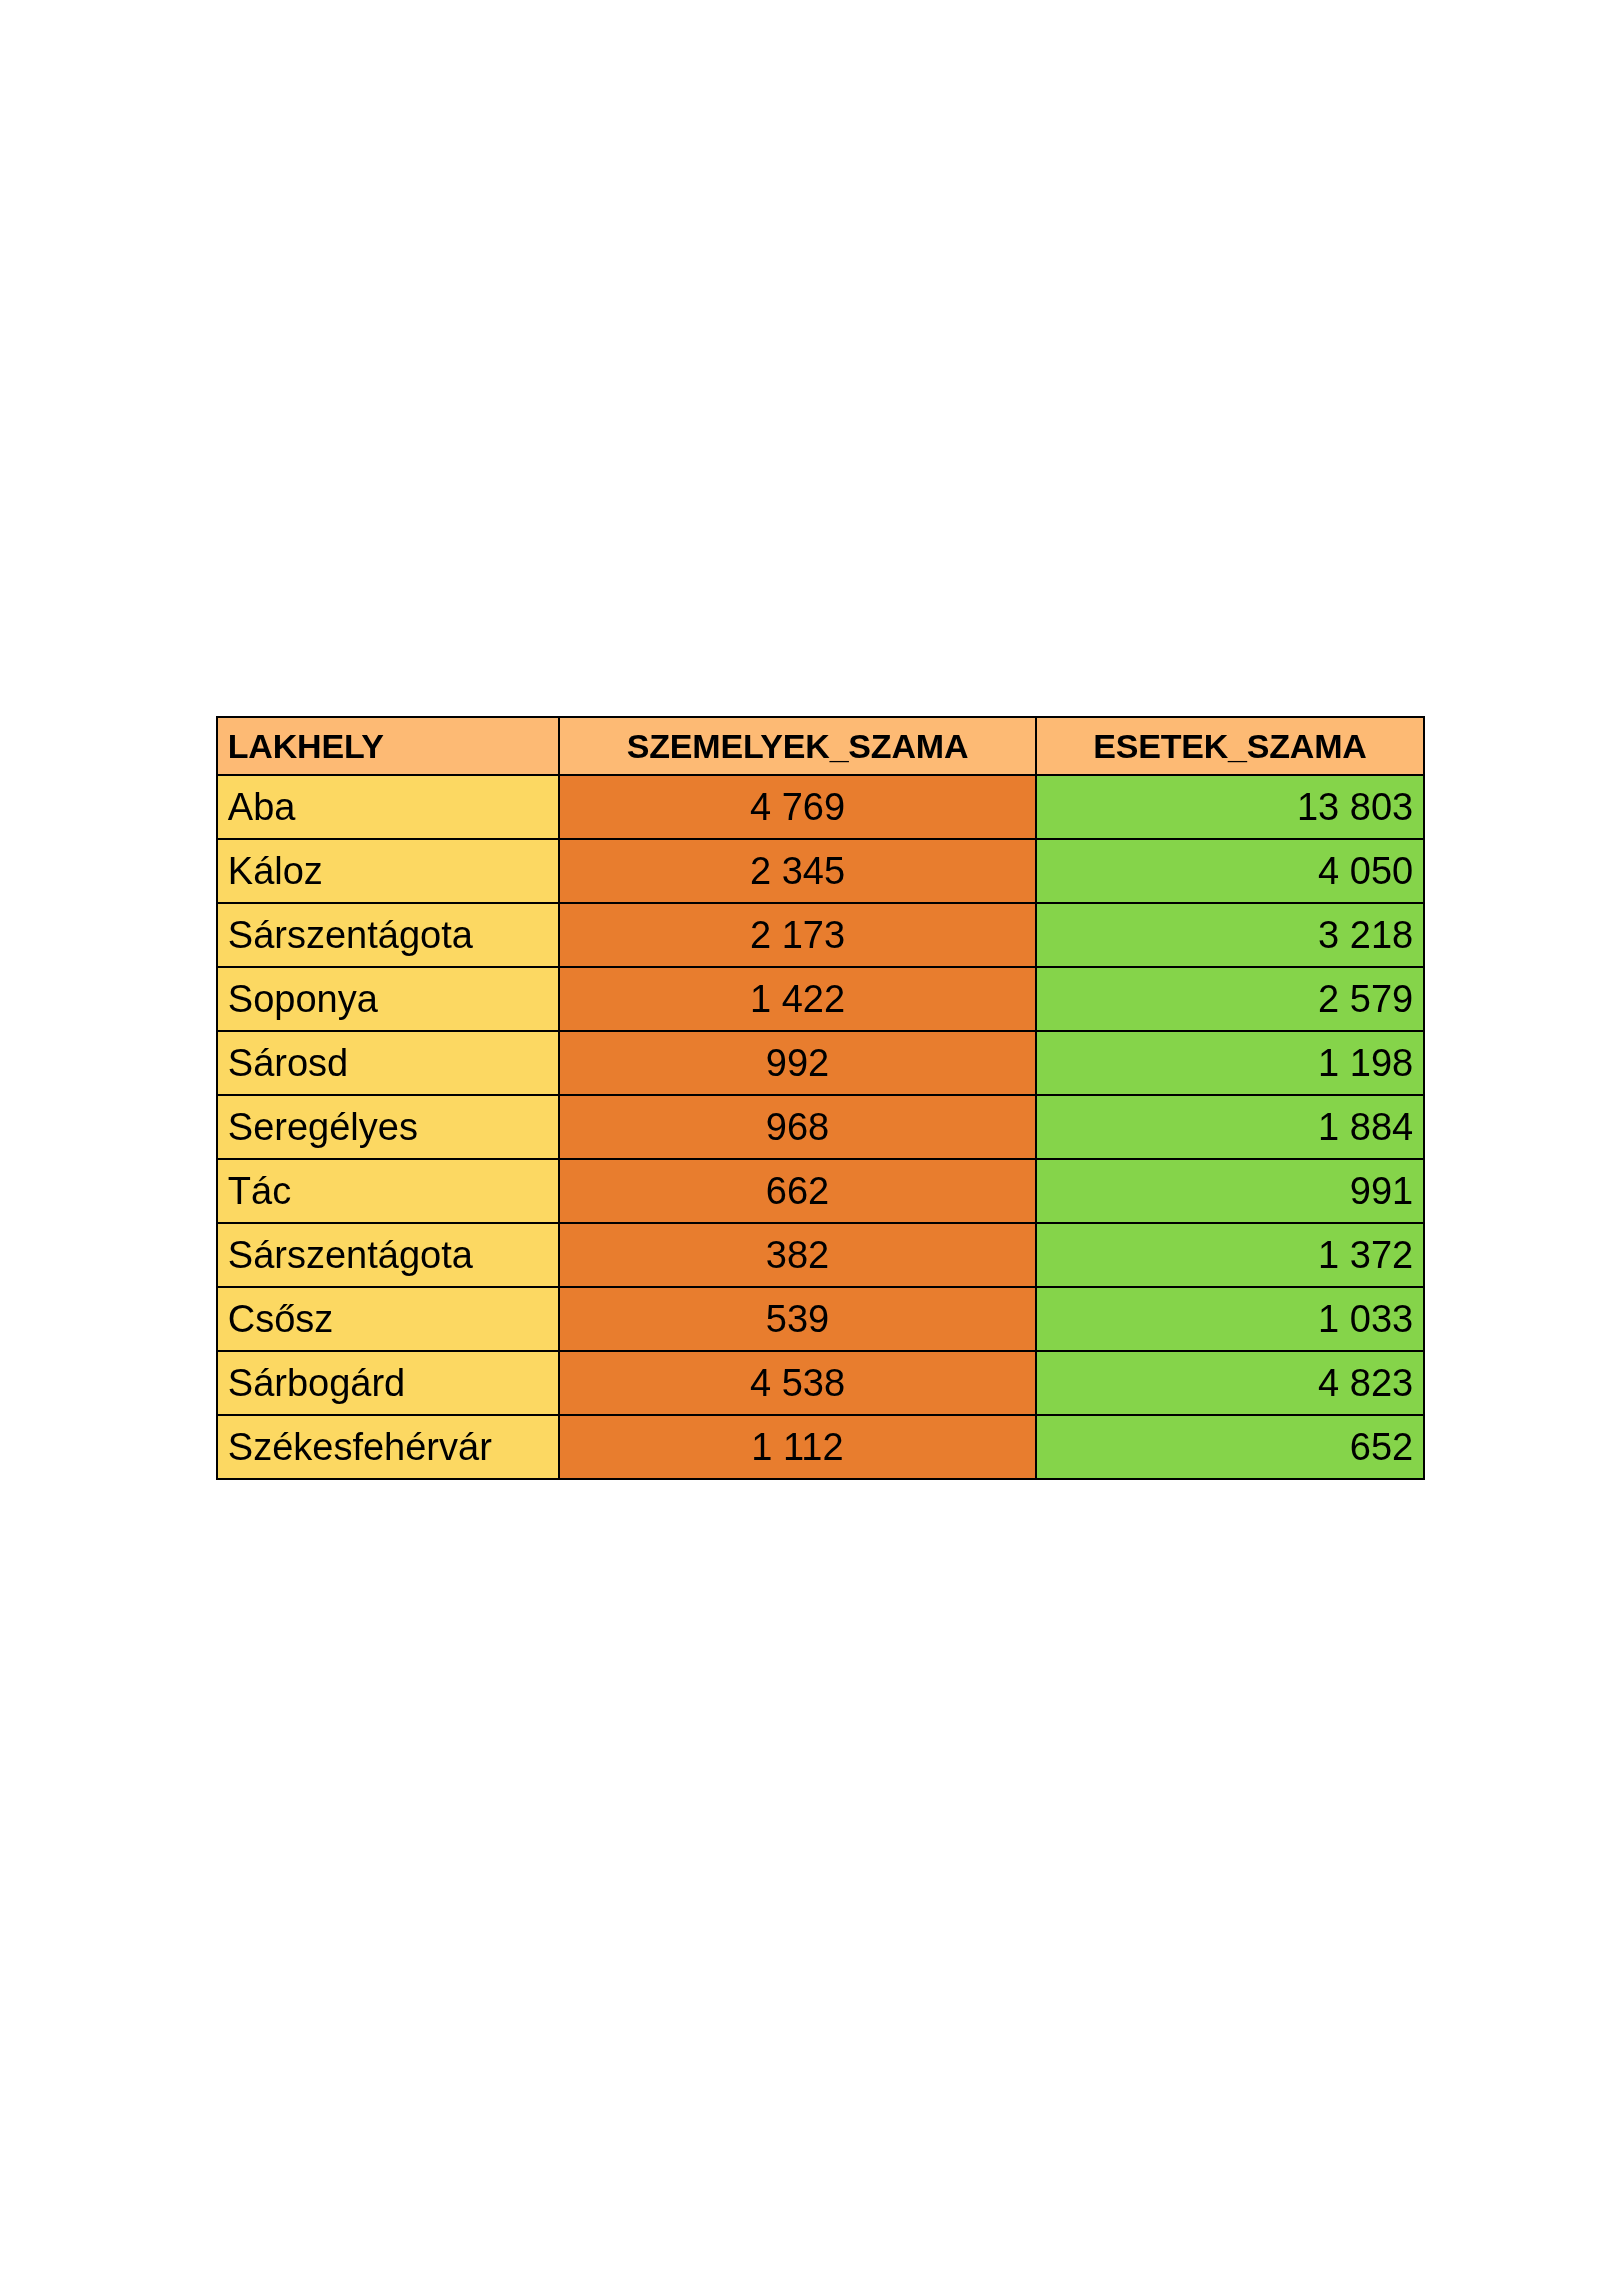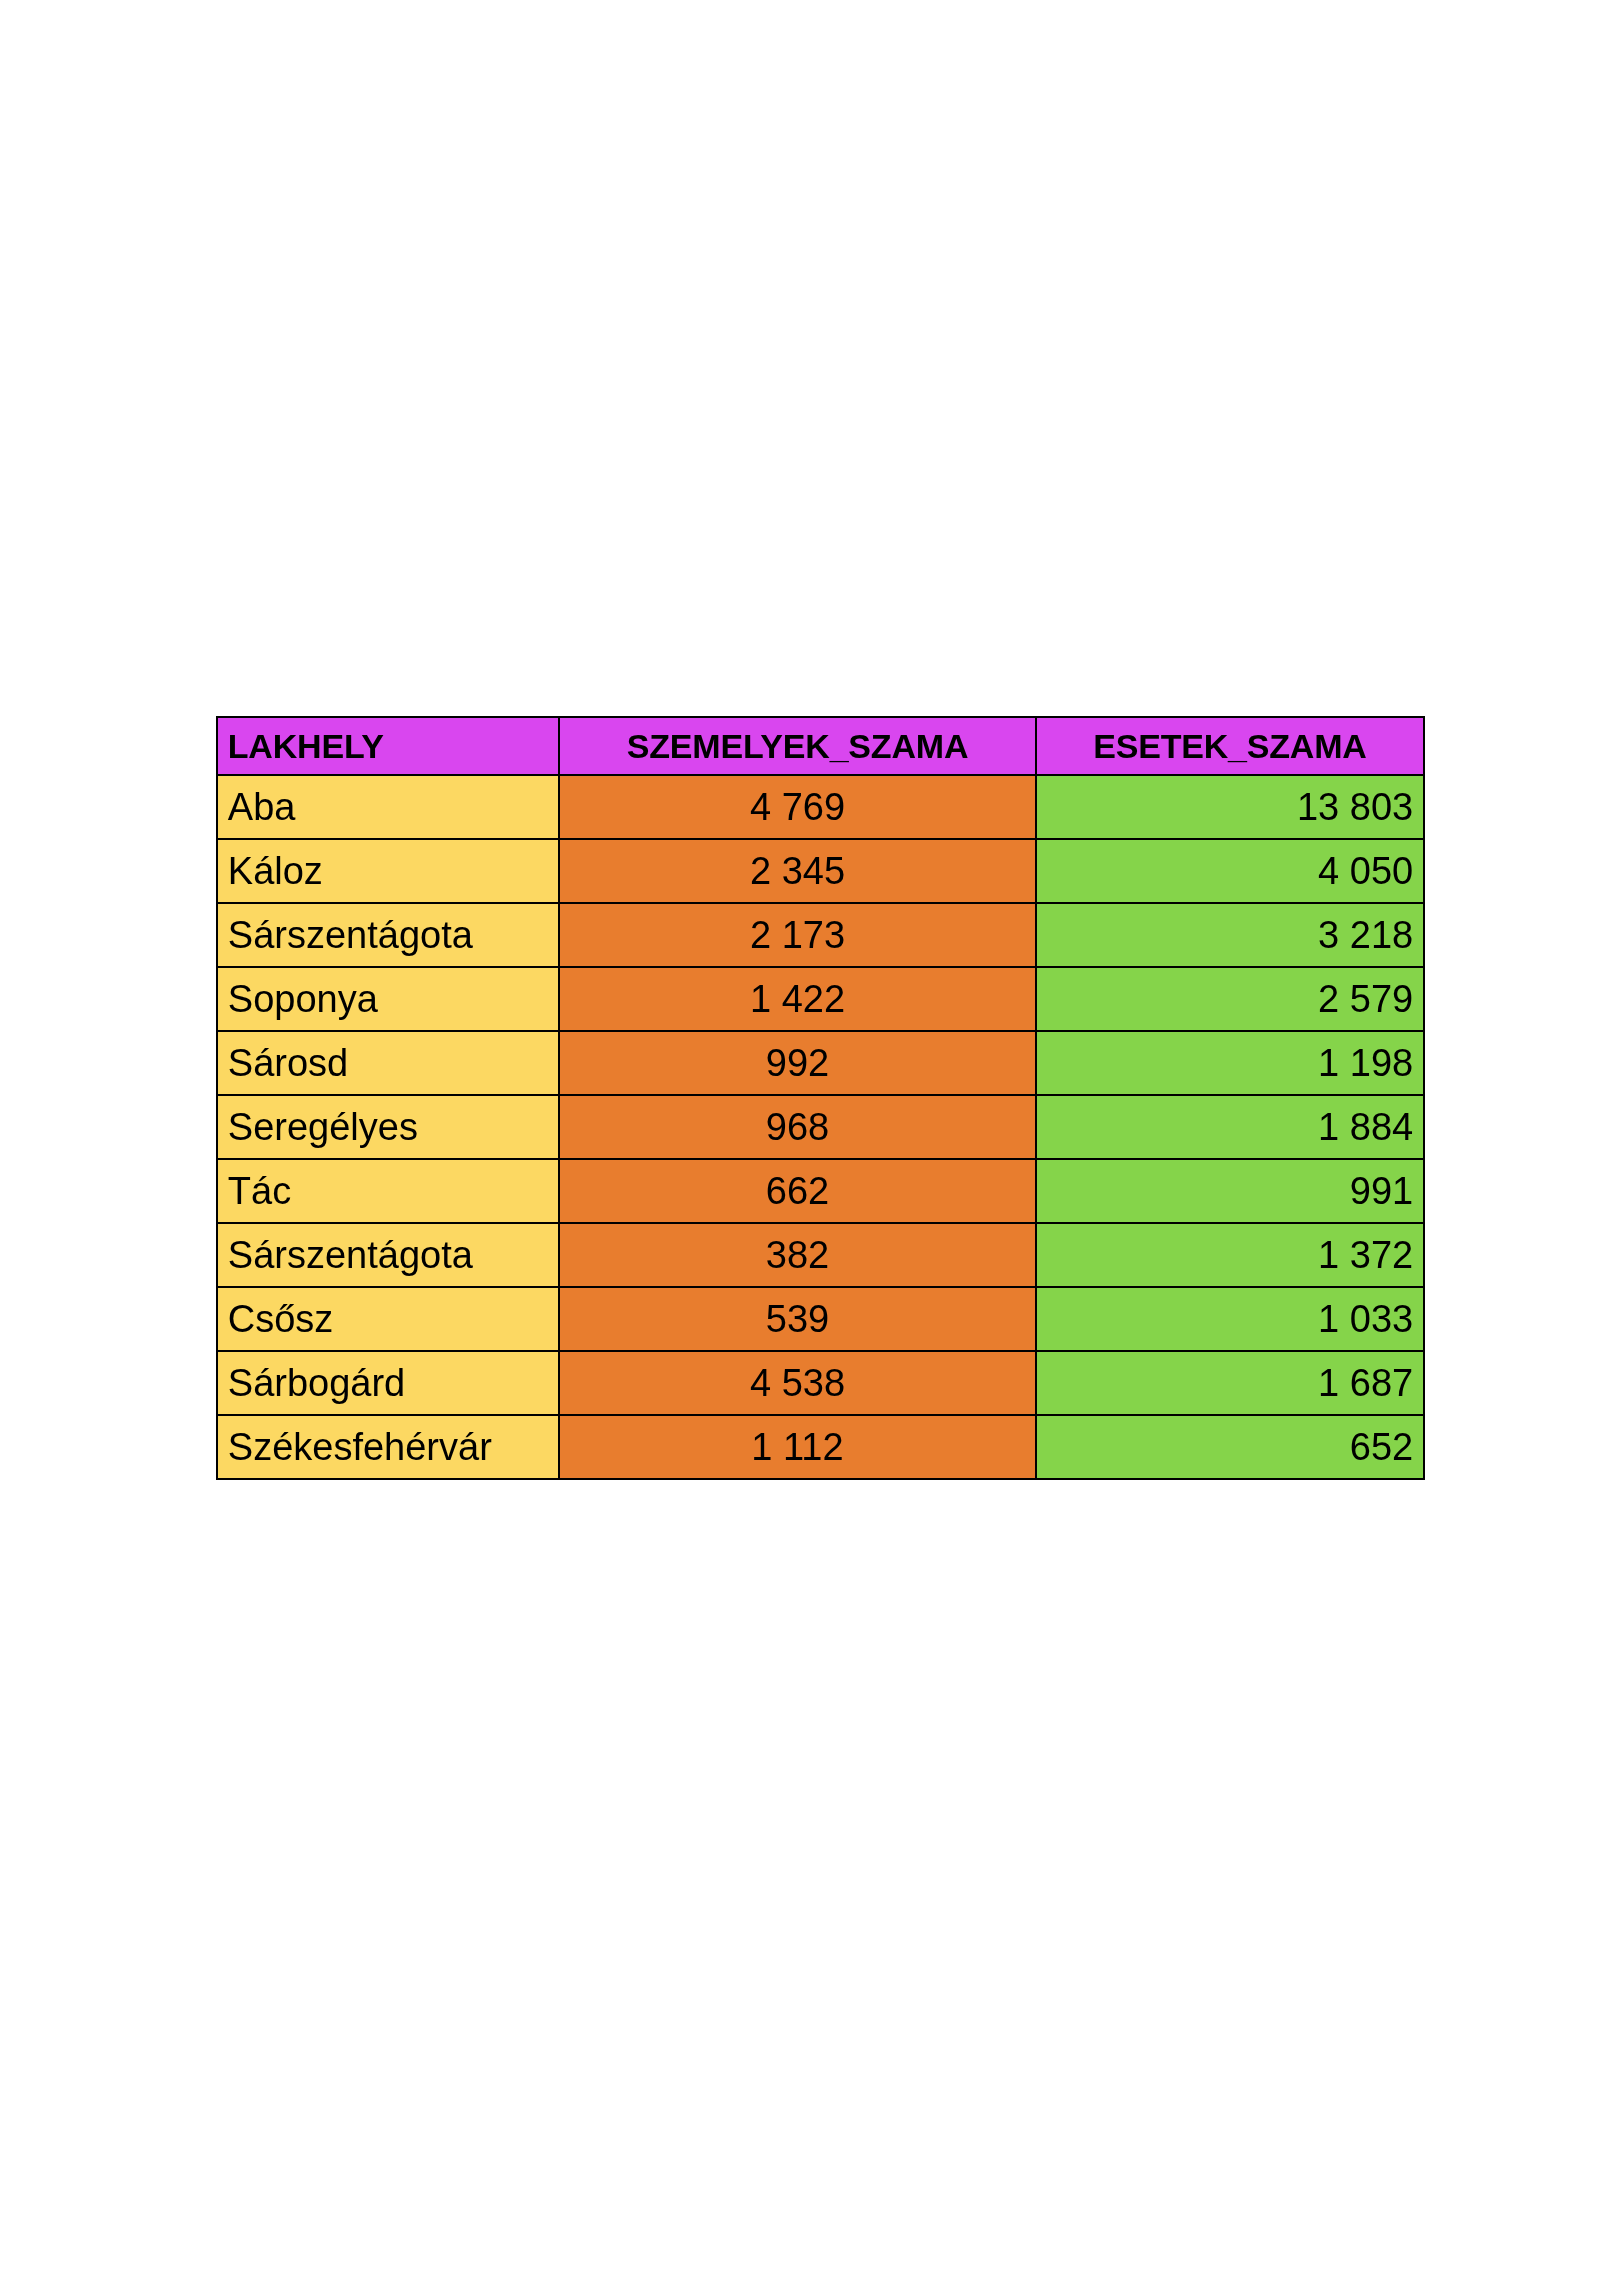--- a/index.html
+++ b/index.html
@@ -36,21 +36,21 @@
     width: 1208px;
     border: 2.9px solid #000000;
   }
 
   table.sheet col.col-lakhely  { width: 342px; }
   table.sheet col.col-szemelyek{ width: 477px; }
   table.sheet col.col-esetek   { width: 388px; }
 
   
   table.sheet thead th {
-    background: #d946ef;
+    background: #fdba74;
     color: #000000;
     font-weight: bold;
     font-size: 34px;
     line-height: 1;
     height: 56px;
     padding: 0 9.8px;
     border-right: 2.9px solid #000000;
     border-bottom: 2.9px solid #000000;
     letter-spacing: -0.2px;
     white-space: nowrap;
@@ -159,21 +159,21 @@
 
         <tr>
           <td class="c-name">Csősz</td>
           <td class="c-persons">539</td>
           <td class="c-cases">1 033</td>
         </tr>
 
         <tr>
           <td class="c-name">Sárbogárd</td>
           <td class="c-persons">4 538</td>
-          <td class="c-cases">1 687</td>
+          <td class="c-cases">4 823</td>
         </tr>
 
         <tr>
           <td class="c-name">Székesfehérvár</td>
           <td class="c-persons">1 112</td>
           <td class="c-cases">652</td>
         </tr>
 
       </tbody>
     </table>

